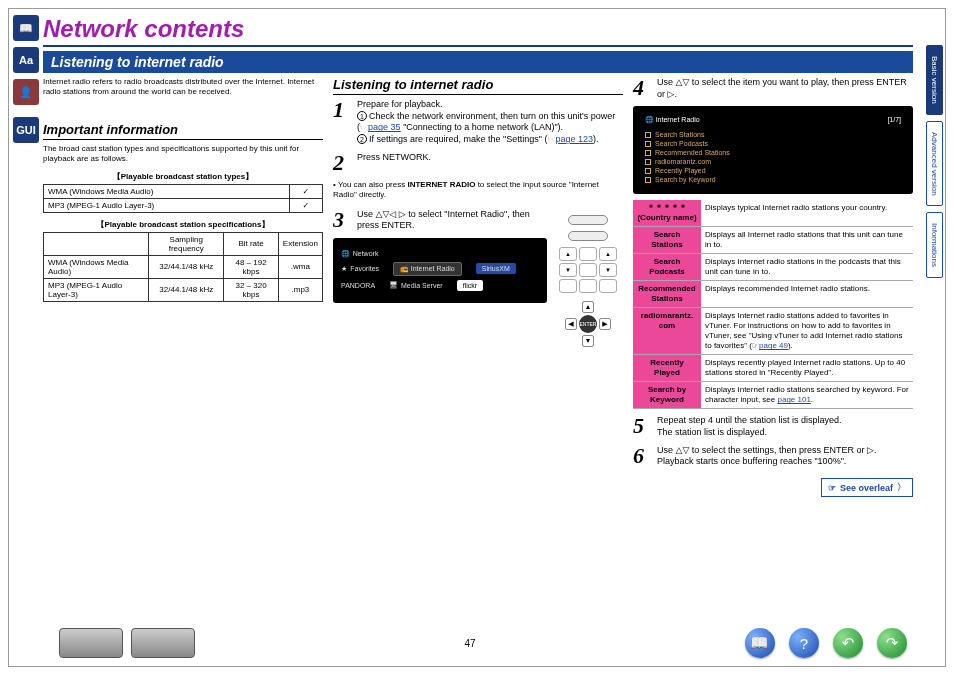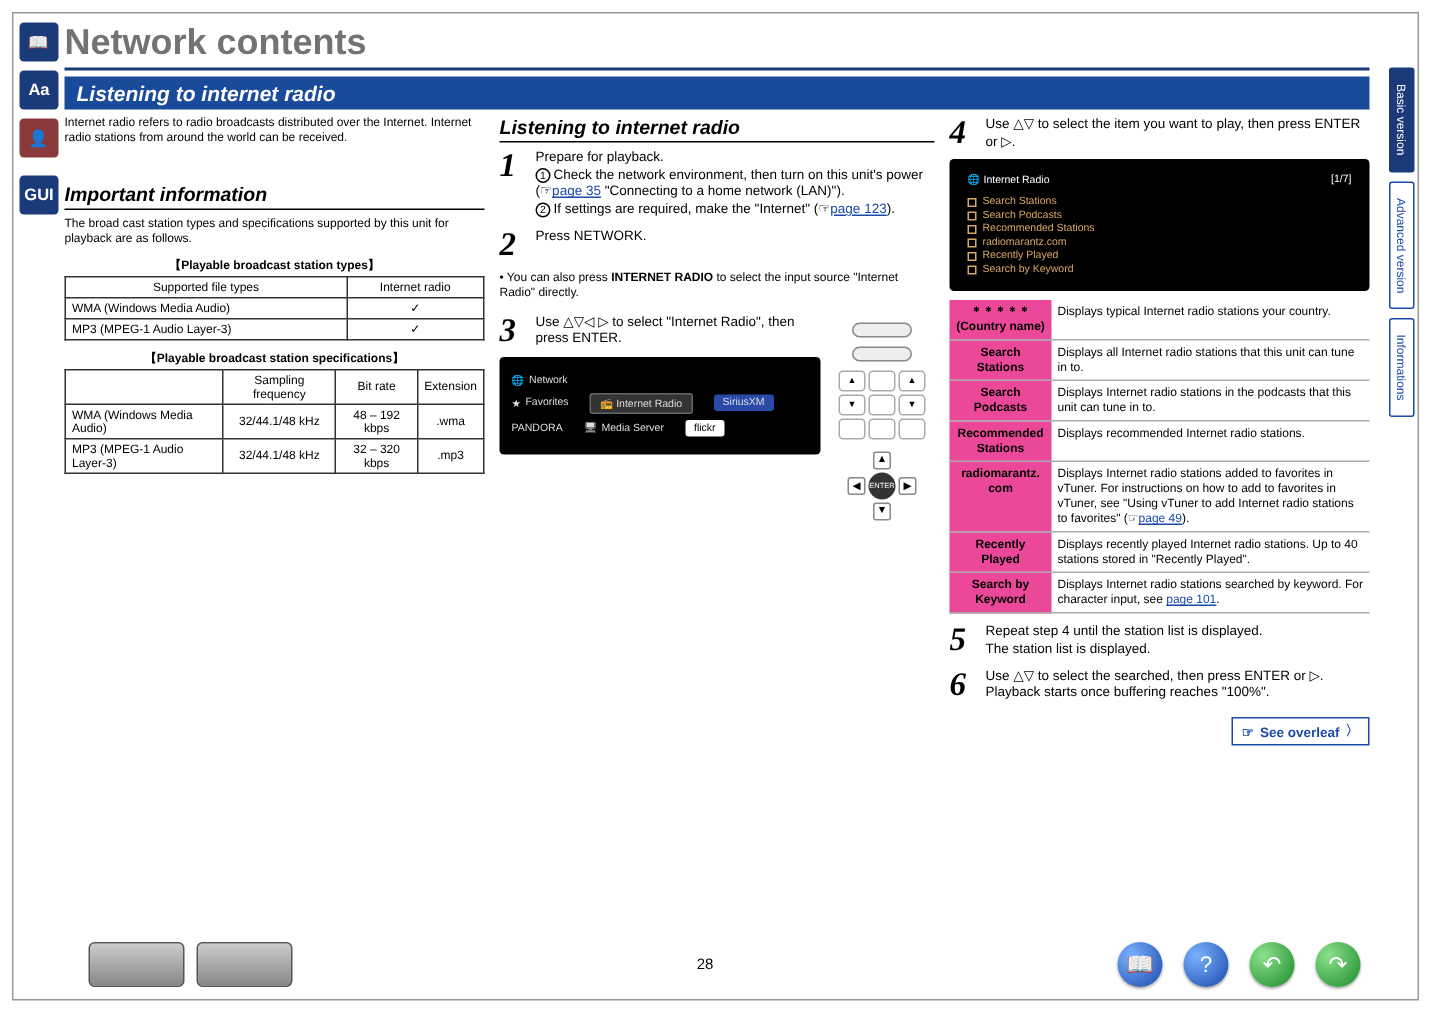--- a/index.html
+++ b/index.html
@@ -2,21 +2,21 @@
 <html><head>
 <meta charset="utf-8">
 <style>
 *{box-sizing:border-box;margin:0;padding:0}
 body{font-family:Arial,Helvetica,sans-serif;font-size:9px;color:#000;background:#fff;width:954px;height:675px;position:relative}
 .page{position:absolute;left:8px;top:8px;right:8px;bottom:8px;border:1px solid #999;display:flex}
 .left-icons{width:34px;padding:6px 4px;display:flex;flex-direction:column;gap:6px}
 .left-icons .ic{width:26px;height:26px;background:#1a3a7a;border-radius:3px;display:flex;align-items:center;justify-content:center;color:#fff;font-size:11px;font-weight:bold}
 .main{flex:1;padding:0 10px 0 0;position:relative}
 .title-bar{margin:6px 0 2px 0}
-.title-bar h1{font-size:24px;color:#737373;font-weight:bold;font-family:Arial}
+.title-bar h1{font-size:24px;color:#a21caf;font-weight:bold;font-style:italic;font-family:Arial}
 .title-rule{height:2px;background:#1a3a7a;margin-bottom:4px}
 .sub-header{background:#1a4a9a;color:#fff;padding:3px 8px;font-size:14px;font-weight:bold;font-style:italic}
 .columns{display:flex;gap:10px;margin-top:4px}
 .col{flex:1;min-width:0}
 .col1{flex:0 0 280px}
 .col2{flex:0 0 290px}
 .col3{flex:1}
 .intro{font-size:8px;line-height:1.3;margin-bottom:24px}
 h3.sec{font-size:13px;font-weight:bold;font-style:italic;border-bottom:1px solid #000;padding-bottom:2px;margin-bottom:4px}
 .small{font-size:8px;line-height:1.3}
@@ -93,24 +93,20 @@
     <div class="columns">
 
       <div class="col col1">
         <p class="intro">Internet radio refers to radio broadcasts distributed over the Internet. Internet radio stations from around the world can be received.</p>
         <h3 class="sec">Important information</h3>
         <p class="small">The broad cast station types and specifications supported by this unit for playback are as follows.</p>
 
         <div class="tblcap">【Playable broadcast station types】</div>
         <table class="spec">
           <tbody>
-              <tr>
-                <th>Supported file types</th>
-                <th>Internet radio</th>
-              </tr>
           <tr>
                 <td class="l">WMA (Windows Media Audio)</td>
                 <td>✓</td>
               </tr>
           <tr>
                 <td class="l">MP3 (MPEG-1 Audio Layer-3)</td>
                 <td>✓</td>
               </tr>
         </tbody>
           </table>
@@ -141,21 +137,21 @@
       </div>
 
       <div class="col col2">
         <h3 class="sec">Listening to internet radio</h3>
 
         <div class="step">
           <div class="num">1</div>
           <div class="txt">
             <b>Prepare for playback.</b><br>
             <span class="circled">1</span><span>Check the network environment, then turn on this unit's power (</span>☞<a class="pg">page 35</a><span> "Connecting to a home network (LAN)").</span><br>
-            <span class="circled">2</span><span>If settings are required, make the "Internet" (</span>☞<a class="pg">page 123</a><span>).</span>
+            <span class="circled">2</span><span>If settings are required, make the "Settings" (</span>☞<a class="pg">page 123</a><span>).</span>
           </div>
         </div>
 
         <div class="step">
           <div class="num">2</div>
           <div class="txt"><b><span>Press </span><span>NETWORK</span><span>.</span></b></div>
         </div>
         <div class="note-row">• <span>You can also press </span><b>INTERNET RADIO</b><span> to select the input source "Internet Radio" directly.</span></div>
 
         <div class="col2-inner">
@@ -277,35 +273,35 @@
         </tbody>
           </table>
 
         <div class="step" style="margin-top:6px">
           <div class="num">5</div>
           <div class="txt"><b>Repeat step 4 until the station list is displayed.</b><br><span>The station list is displayed.</span></div>
         </div>
 
         <div class="step">
           <div class="num">6</div>
-          <div class="txt"><b><span>Use </span><span class="tri">△▽</span><span> to select the searched, then press </span><span>ENTER</span><span> or </span><span class="tri">▷</span><span>.</span></b><br><span>Playback starts once buffering reaches "100%".</span></div>
+          <div class="txt"><b><span>Use </span><span class="tri">△▽</span><span> to select the settings, then press </span><span>ENTER</span><span> or </span><span class="tri">▷</span><span>.</span></b><br><span>Playback starts once buffering reaches "100%".</span></div>
         </div>
 
         <div class="see-over">
           <span class="chip">☞ <span>See overleaf</span> 〉</span>
         </div>
       </div>
     </div>
 
     <div class="footer">
       <div class="devs">
         <div class="dev"></div>
         <div class="dev"></div>
       </div>
-      <div class="pg">28</div>
+      <div class="pg">47</div>
       <div class="ctrls">
         <div class="cbtn c-blue">📖</div>
         <div class="cbtn c-blue">?</div>
         <div class="cbtn c-green">↶</div>
         <div class="cbtn c-green">↷</div>
       </div>
     </div>
   </div>
 
   <div class="right-tabs">

